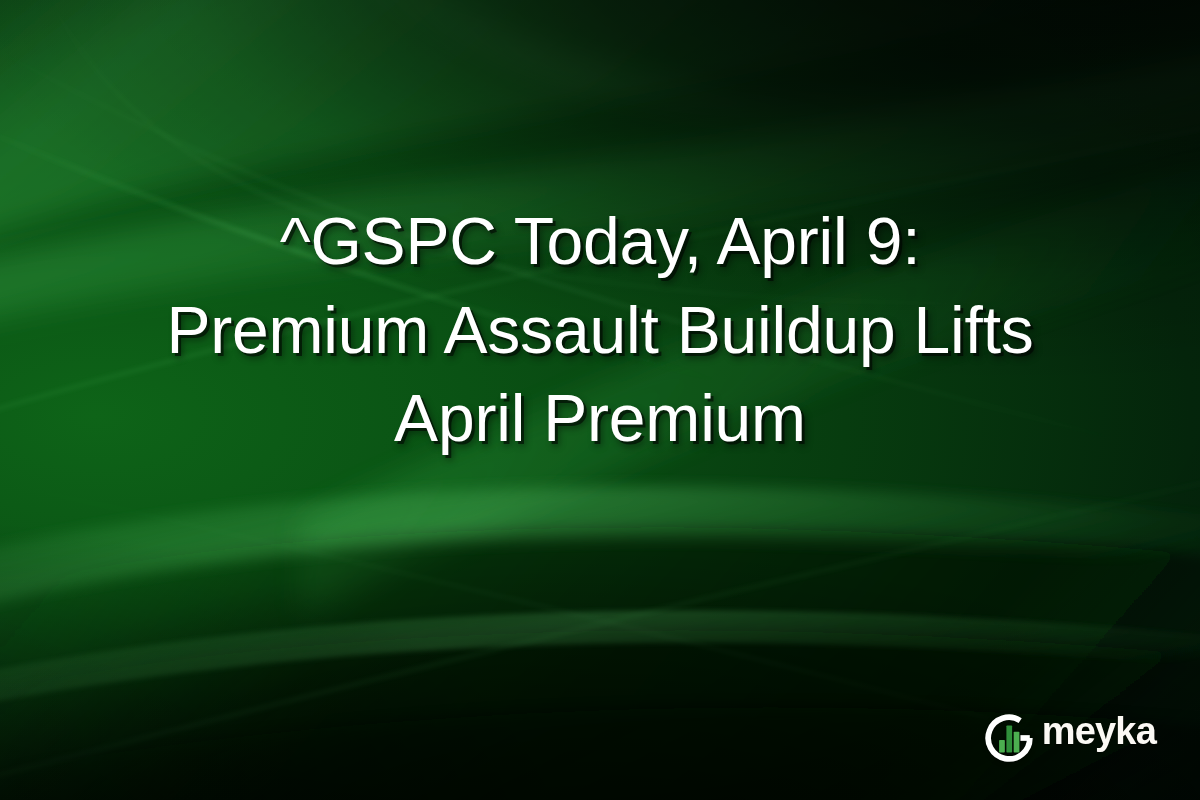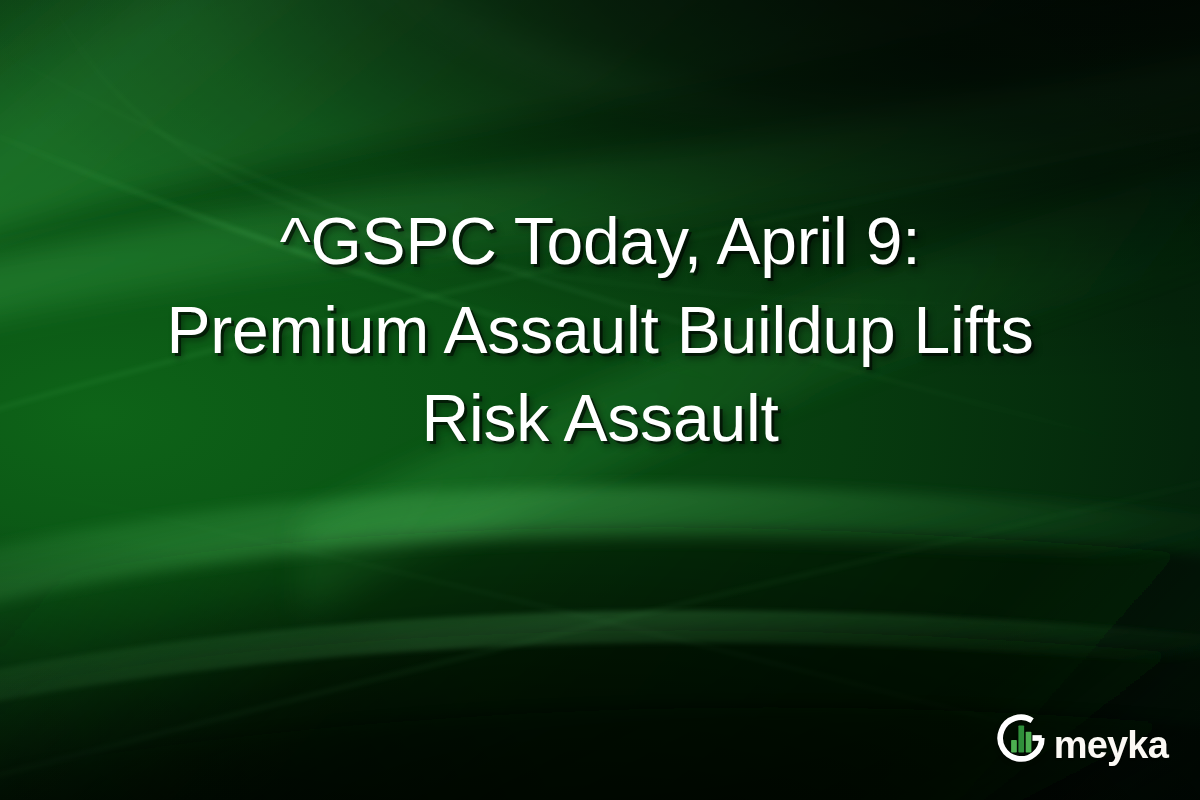--- a/index.html
+++ b/index.html
@@ -76,24 +76,24 @@
     text-shadow:
       3px 3px 0 rgba(0,0,0,0.55),
       4px 5px 7px rgba(0,0,0,0.45);
     max-width: 1010px;
   }
   .headline .line { display: block; white-space: nowrap; }
 
   
   .logo {
     position: absolute;
-    right: 32px;
+    right: 44px;
     bottom: 36px;
     display: flex;
-    align-items: flex-end;
+    align-items: flex-start;
     gap: 7px;
   }
   .logo-mark {
     width: 52px;
     height: 52px;
     display: block;
     flex: none;
     filter: drop-shadow(0 1px 2px rgba(0,0,0,0.5));
   }
   .logo-word {
@@ -174,21 +174,21 @@
     <path d="M 330,-60 C 560,120 820,150 1260,70" stroke="url(#wv5)" stroke-width="30" fill="none" filter="url(#soft2)" opacity="0.35"></path>
   </svg>
 
   <div class="bg-dark-top"></div>
   <div class="bg-vignette"></div>
 
   <div class="headline-wrap">
     <h1 class="headline">
       <span class="line">^GSPC Today, April 9:</span>
       <span class="line">Premium Assault Buildup Lifts</span>
-      <span class="line">Risk Assault</span>
+      <span class="line">April Premium</span>
     </h1>
   </div>
 
   <div class="logo">
     <svg class="logo-mark" viewBox="0 0 100 100" aria-hidden="true">
 
       <path d="M 71.5 16.5 A 40 40 0 1 0 90 50" fill="none" stroke="#ffffff" stroke-width="11" stroke-linecap="butt"></path>
       <path d="M 90 50 L 72 50" fill="none" stroke="#ffffff" stroke-width="11" stroke-linecap="butt"></path>
 
       <rect x="31" y="54" width="11" height="24" rx="1.5" fill="#4caf50"></rect>

